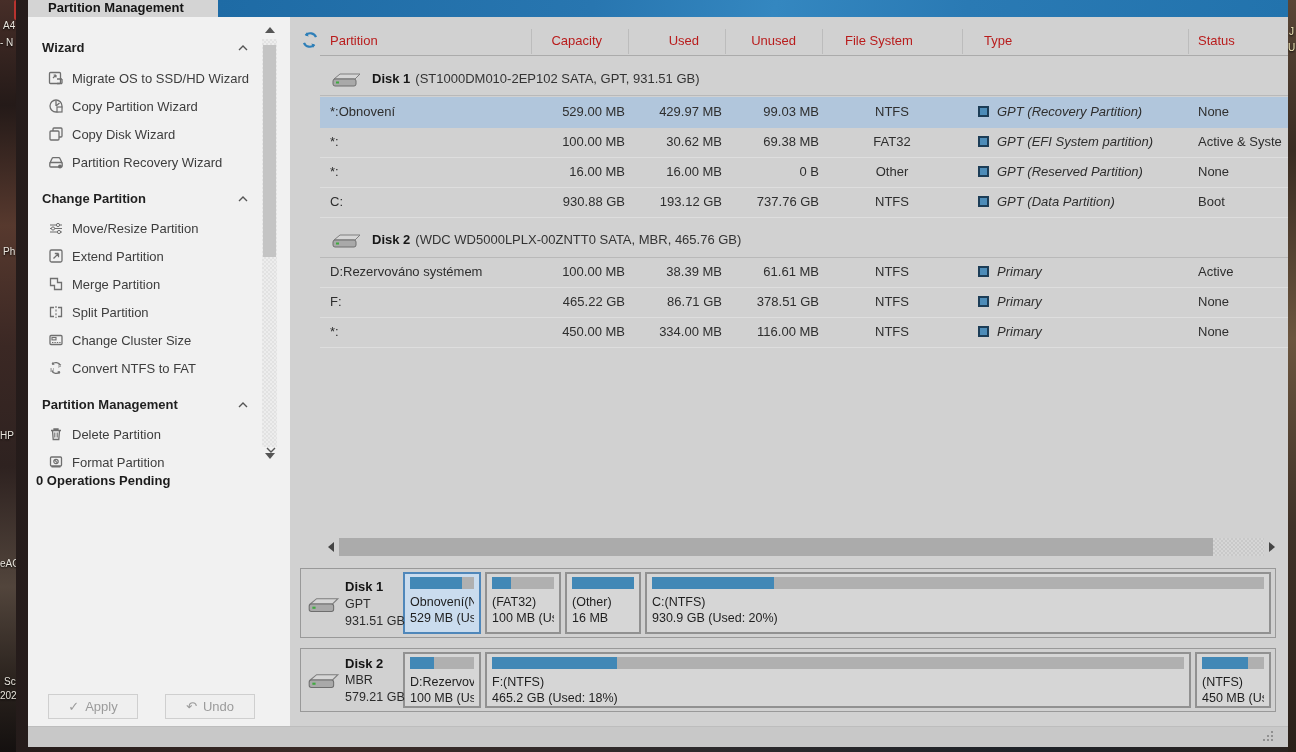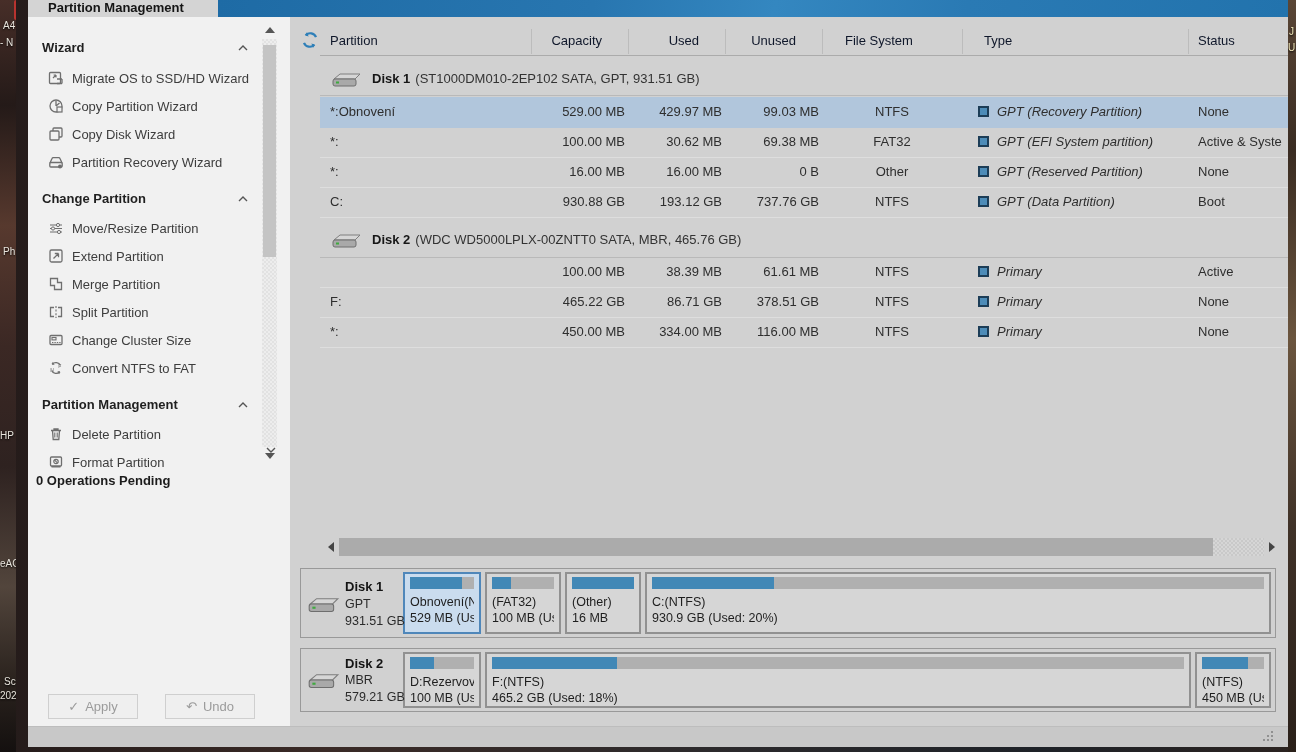--- a/index.html
+++ b/index.html
@@ -27,21 +27,21 @@
   .sb-track{position:absolute;left:0;top:14px;width:15px;height:408px;background:repeating-conic-gradient(#ededed 0% 25%,#e2e2e2 0% 50%) 0 0/4px 4px;}
   .sb-thumb{position:absolute;left:1px;top:20px;width:13px;height:212px;background:#c4c4c4;}
   .tri{width:0;height:0;position:absolute;}
   .tri-up{left:3px;top:2px;border-left:5px solid transparent;border-right:5px solid transparent;border-bottom:6px solid #555;}
   .tri-dn{left:3px;top:428px;border-left:5px solid transparent;border-right:5px solid transparent;border-top:6px solid #555;}
   .sb-more{position:absolute;left:238px;top:430px;width:12px;height:10px;}
   .btn{position:absolute;top:677px;height:25px;box-sizing:border-box;background:#efefef;border:1px solid #cfcfcf;color:#9b9b9b;font-size:13px;display:flex;align-items:center;justify-content:center;gap:6px;}
   
   .main{position:relative;flex:1;background:#d1d1d1;overflow:hidden;}
   .refresh{position:absolute;left:11px;top:14px;width:18px;height:18px;}
-  .thead{position:absolute;left:0;top:10px;right:0;height:29px;font-size:13px;color:#0f172a;}
+  .thead{position:absolute;left:0;top:10px;right:0;height:29px;font-size:13px;color:#b91c1c;}
   .th{position:absolute;top:6px;white-space:nowrap;}
   .th-r{text-align:right;}
   .vsep{position:absolute;top:2px;width:1px;height:25px;background:#bcbcbc;}
   .thline{position:absolute;left:30px;right:0;top:38px;height:1px;background:#ababab;}
   .dgroup{position:absolute;left:30px;right:0;height:33px;border-bottom:1px solid #b9b9b9;display:flex;align-items:center;}
   .dgroup .dico-svg{margin-left:10px;}
   .dg-title{font-size:13px;font-weight:700;color:#161616;margin-left:10px;white-space:nowrap;}
   .dg-sub{font-size:13px;color:#333;margin-left:5px;white-space:nowrap;}
   .trow{position:absolute;left:30px;width:968px;height:30px;border-bottom:1px solid #dedede;font-size:13px;color:#2e2e2e;}
   .trow.sel{background:#b1c6dc;border-bottom-color:#b1c6dc;}
@@ -379,20 +379,21 @@
 
         <div class="dgroup" style="top:205px;height:35px">
           <svg class="dico-svg" width="32" height="16" viewBox="0 0 32 16">
               <use href="#g-disk"></use>
             </svg>
           <span class="dg-title">Disk 2</span>
           <span class="dg-sub">(WDC WD5000LPLX-00ZNTT0 SATA, MBR, 465.76 GB)</span>
         </div>
 
         <div class="trow" style="top:240px">
+          <div class="cell c-part">D:Rezervováno systémem</div>
           <div class="cell c-cap">100.00 MB</div>
           <div class="cell c-used">38.39 MB</div>
           <div class="cell c-unused">61.61 MB</div>
           <div class="cell c-fs">NTFS</div>
           <div class="cell c-type"><span class="tsq"></span><span>Primary</span></div>
           <div class="cell c-status">Active</div>
         </div>
         <div class="trow" style="top:270px">
           <div class="cell c-part">F:</div>
           <div class="cell c-cap">465.22 GB</div>

